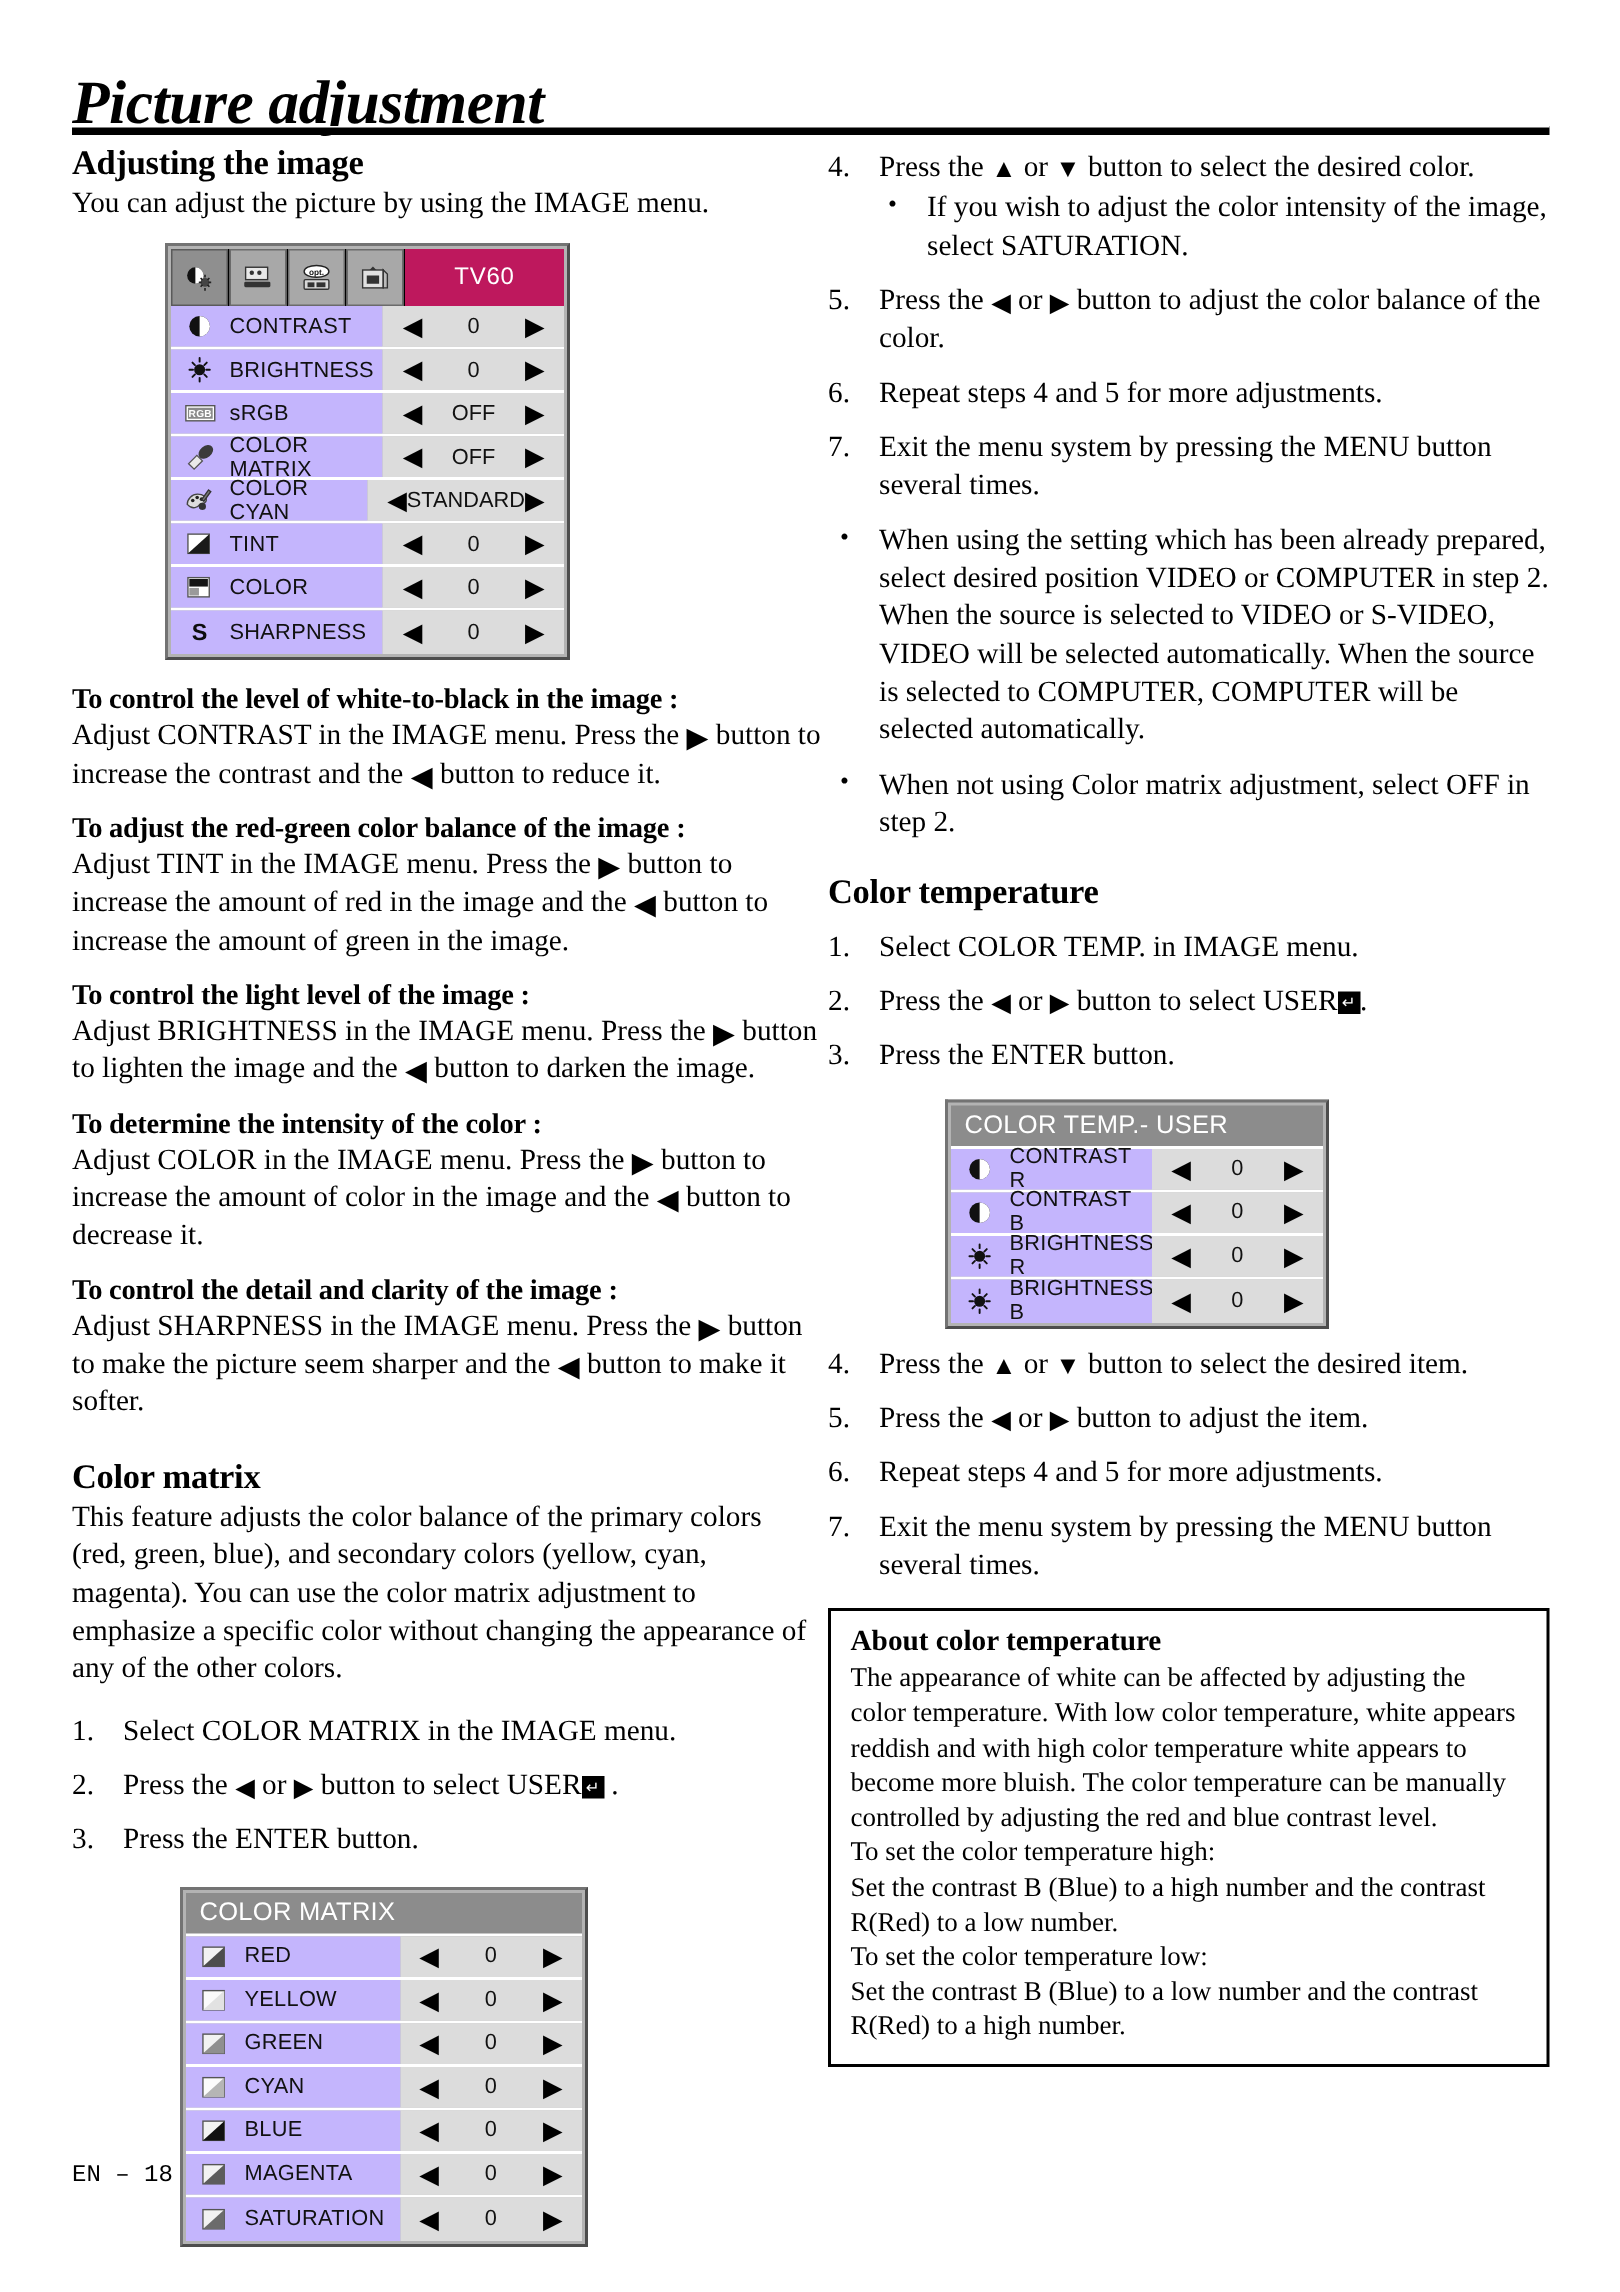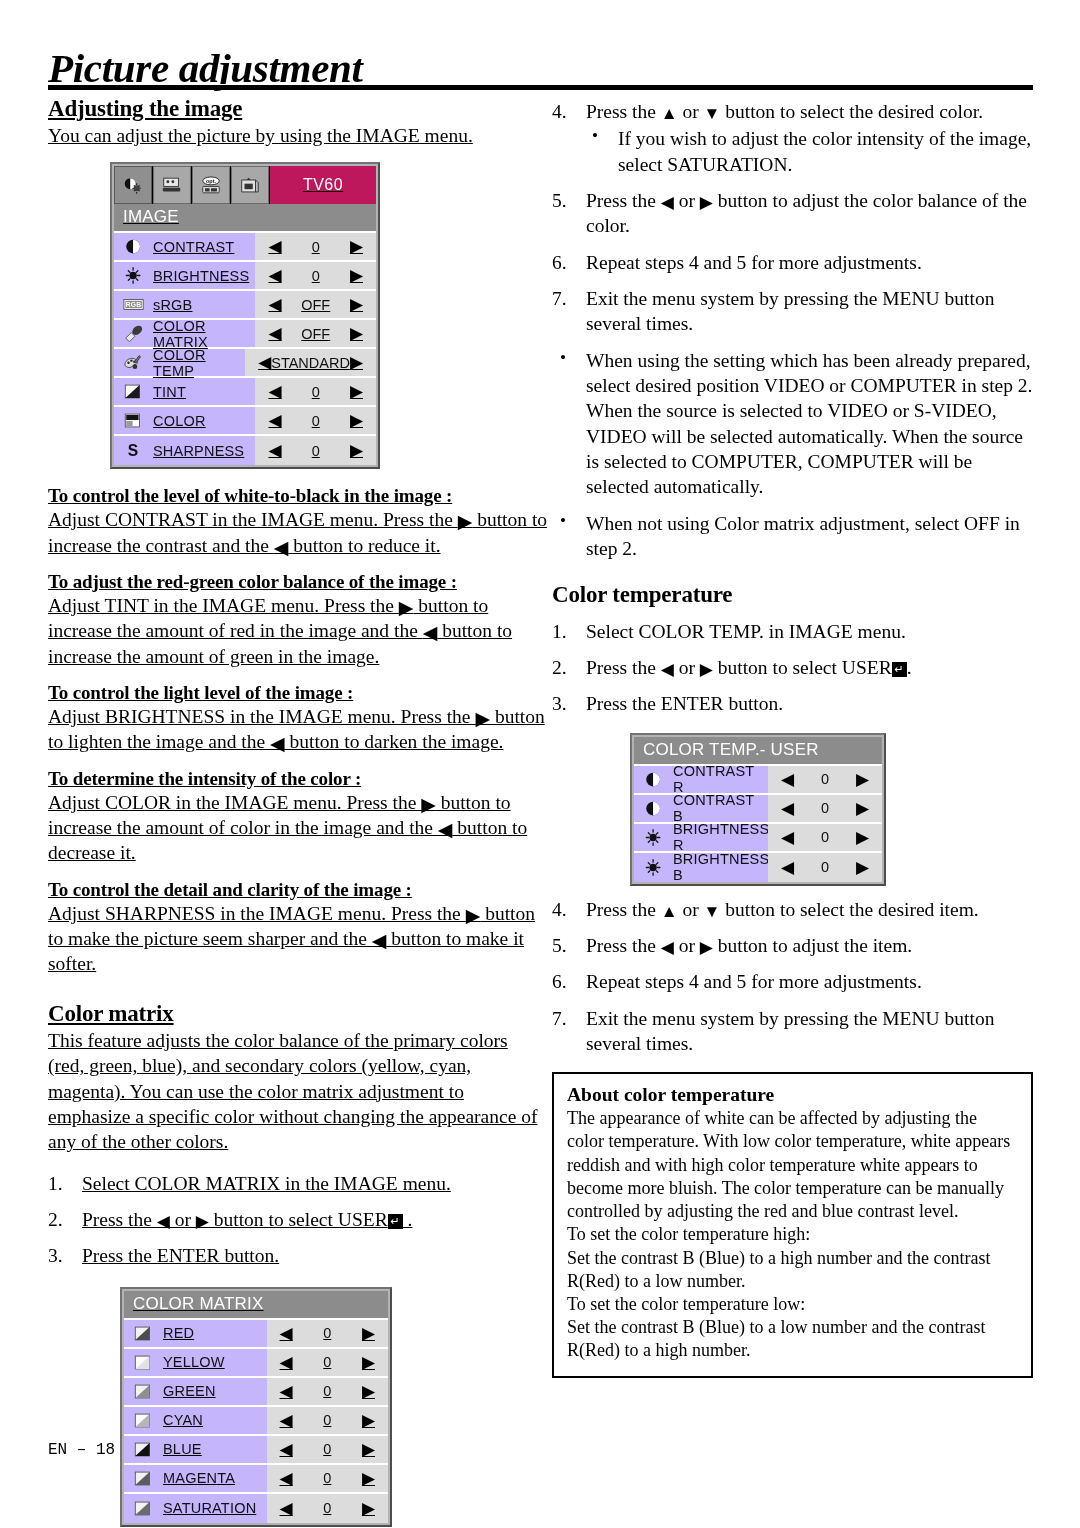--- a/index.html
+++ b/index.html
@@ -21,21 +21,21 @@
     letter-spacing:-0.3px;
     font-family:"Liberation Serif", serif;
   }
   .title-rule {
     position:absolute; left:48px; top:84px; width:985px; height:6px;
     background:#000;
     border-top:1px solid #fff;
   }
 
   
-  .col-left  { position:absolute; left:48px;  top:96px; width:500px;text-decoration:underline; }
+  .col-left  { position:absolute; left:48px;  top:96px; width:500px; }
   .col-right { position:absolute; left:552px; top:96px; width:481px; }
 
   h2.sec {
     font-size:23px; font-weight:bold; margin:0 0 1px 0;
     font-family:"Liberation Serif", serif;
     letter-spacing:-0.2px;
   }
   p.body {
     font-size:19.5px; margin:0; line-height:1.30;
     font-family:"Liberation Serif", serif;
@@ -178,21 +178,20 @@
           <div class="osd-tab">
             <svg class="ico" viewBox="0 0 24 20">
                 <rect x="3" y="4" width="15" height="13" fill="#e0e0e0" stroke="#333"></rect>
                 <path d="M18 4l3 3v10l-3 0z" fill="#bbb" stroke="#333"></path>
                 <rect x="6" y="8" width="9" height="6" fill="#333"></rect>
                 <path d="M10.5 1.5l2.5 2.5h-5z" fill="#333"></path>
               </svg>
           </div>
           <div class="osd-src">TV60</div>
         </div>
-        <div class="osd-title">IMAGE</div>
         <div id="image-rows">
             <div class="osd-row">
               <div class="osd-label">
                 <span>
                   <svg class="ico" viewBox="0 0 24 20">
                     <circle cx="11" cy="10" r="7.5" fill="#111"></circle>
                     <path d="M11 2.5a7.5 7.5 0 010 15z" fill="#fff"></path>
                   </svg>
                 </span>
                 <span>CONTRAST</span>
@@ -259,21 +258,21 @@
                 <span>
                   <svg class="ico" viewBox="0 0 24 20">
                     <path d="M2 13c0-4 3.5-7.5 7.5-7.5S17 8 15.5 11c-1 2-3.5.8-4.5 2.2C10 14.8 6 17.5 2 13z" fill="#ddd" stroke="#444"></path>
                     <circle cx="6" cy="10.2" r="1.3" fill="#222"></circle>
                     <circle cx="9.2" cy="8" r="1.3" fill="#222"></circle>
                     <circle cx="12.4" cy="9.2" r="1.3" fill="#222"></circle>
                     <path d="M17.5 2.5l1.6 1.2-5 7-1.6-1.2z" fill="#777" stroke="#333"></path>
                     <circle cx="13" cy="14.5" r="2.6" fill="#333"></circle>
                   </svg>
                 </span>
-                <span>COLOR TEMP</span>
+                <span>COLOR CYAN</span>
               </div>
               <div class="osd-val">
                 <span class="osd-arrow">◀</span>
                 <span class="v">STANDARD</span>
                 <span class="osd-arrow">▶</span>
               </div>
             </div>
             <div class="osd-row">
               <div class="osd-label">
                 <span>

